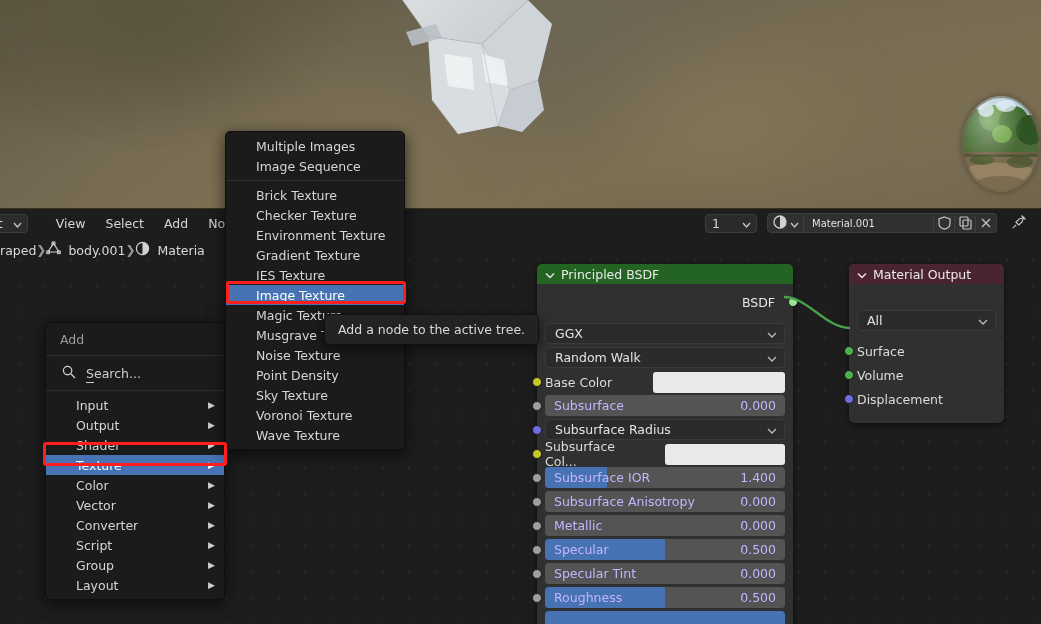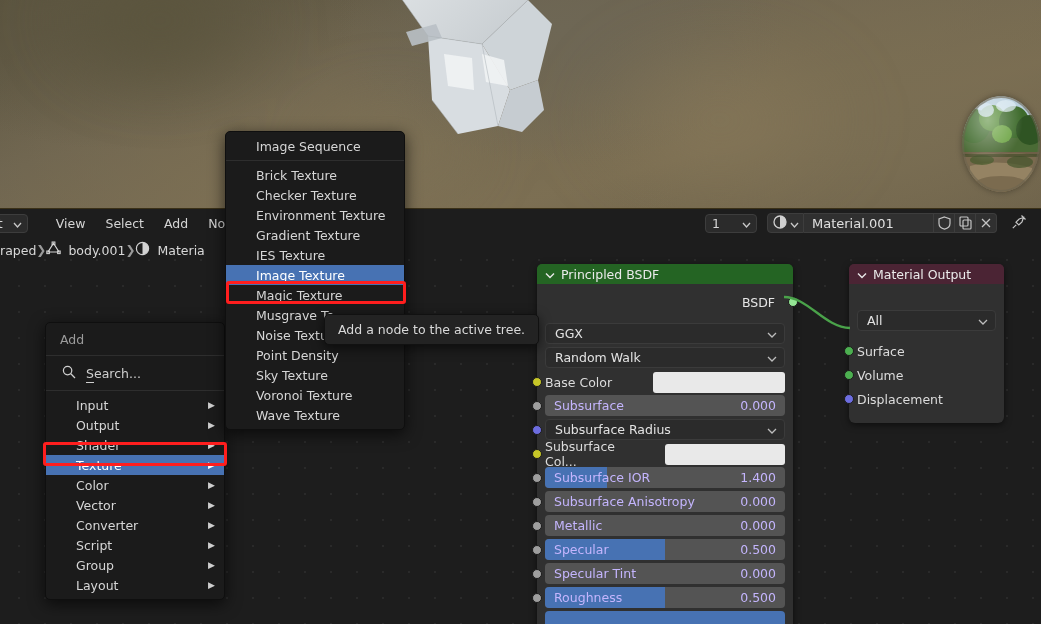--- a/index.html
+++ b/index.html
@@ -75,21 +75,21 @@
     padding: 0 5px 0 6px; color: #d6d6d6; font-size: 12.5px;
   }
   .hdr-matsel {
     height: 20px; border: 1px solid #3d3d3d; border-radius: 4px 0 0 4px;
     background: #303030; display: flex; align-items: center; gap: 3px;
     padding: 0 4px 0 5px;
   }
   .hdr-matname {
     height: 20px; background: #303030; border: 1px solid #3d3d3d; border-left: none;
     display: flex; align-items: center; padding: 0 8px;
-    color: #e0e0e0; font-size: 13px; min-width: 130px;
+    color: #e0e0e0; font-size: 10px; min-width: 130px;
   }
   .hdr-iconbtn {
     height: 20px; width: 21px; background: #303030; border: 1px solid #3d3d3d;
     border-left: none; display: flex; align-items: center; justify-content: center;
     color: #c9c9c9;
   }
   .hdr-iconbtn.last { border-radius: 0 4px 4px 0; }
 
   
   #breadcrumb {
@@ -600,20 +600,23 @@
     </div>
     <div class="mi">
       <span>Layout</span>
       <span class="arr">▶</span>
     </div>
   </div>
   <div class="hl-box" style="left:43px; top:442px; width:184px; height:24px;"></div>
 
   <div class="menu" id="menu-texture-sub" style="left:225px; top:131px; width:180px;">
     <div class="mi">
+      <span>Multiple Images</span>
+    </div>
+    <div class="mi">
       <span>Image Sequence</span>
     </div>
     <div class="msep"></div>
     <div class="mi">
       <span>Brick Texture</span>
     </div>
     <div class="mi">
       <span>Checker Texture</span>
     </div>
     <div class="mi">

